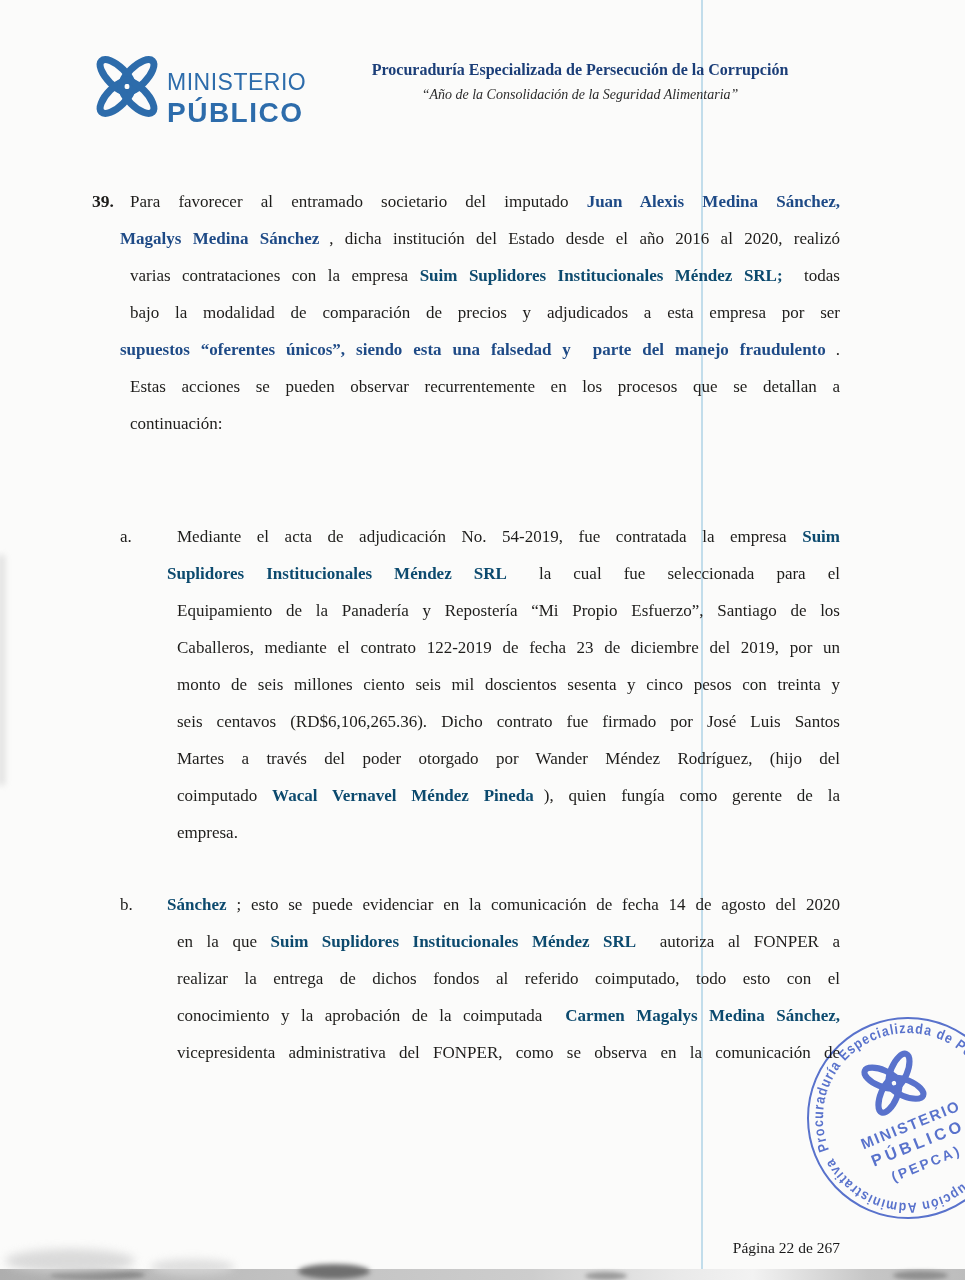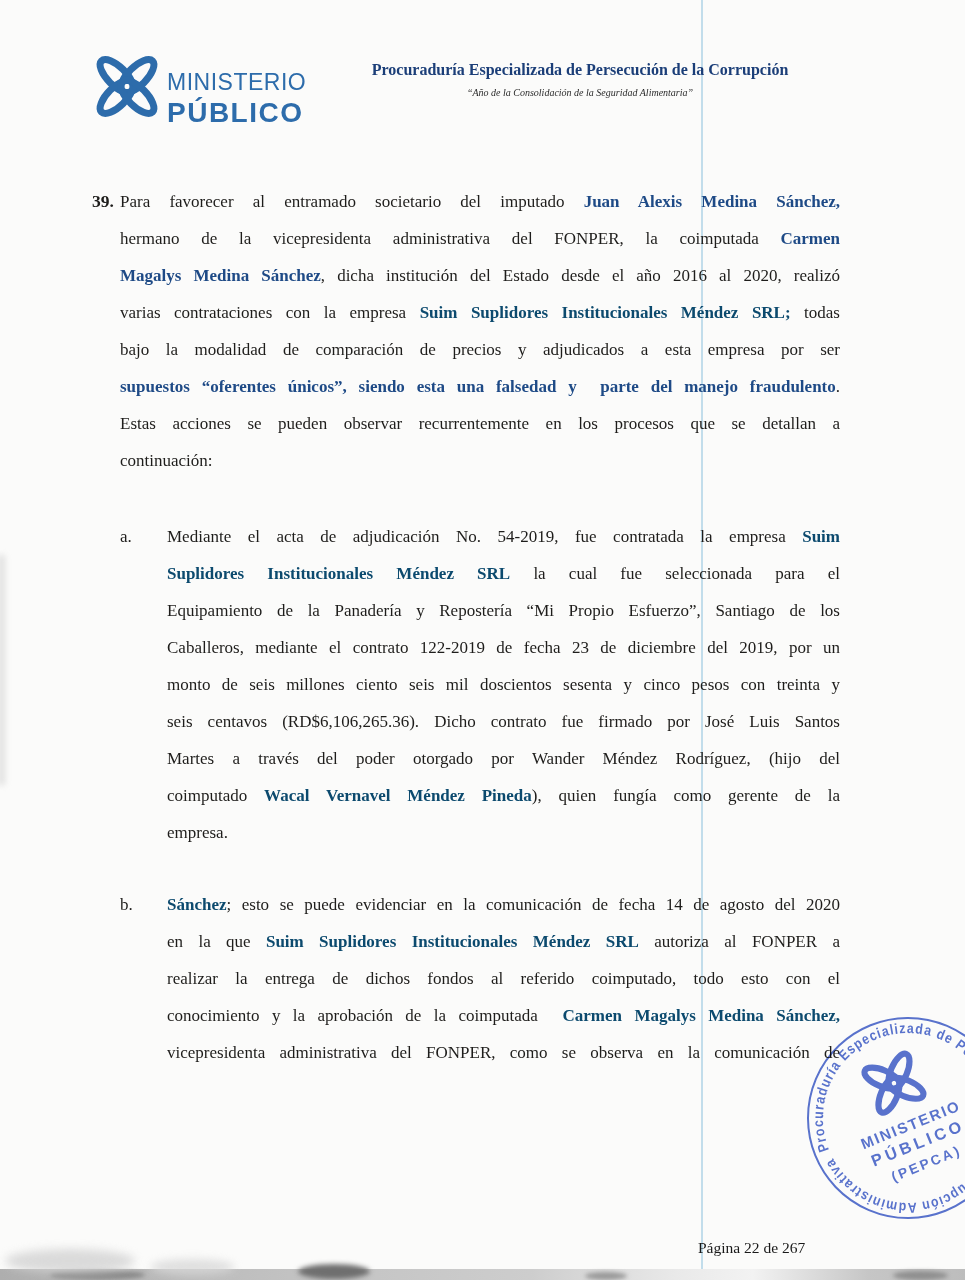--- a/index.html
+++ b/index.html
@@ -33,46 +33,46 @@
   
   .logo-svg{position:absolute;left:90px;top:38px;width:74px;height:97px;}
   .brand{position:absolute;left:167px;top:71px;color:var(--brand-blue);
     font-family:"Liberation Sans", sans-serif;line-height:1.04;}
   .brand-top{font-size:23px;font-weight:400;letter-spacing:0.5px;}
   .brand-bottom{font-size:28px;font-weight:700;letter-spacing:1.5px;margin-top:3px;}
   .org-title{position:absolute;left:305px;top:57px;width:550px;text-align:center;
     color:var(--title-navy);}
   .org-title-l1{font-size:16px;font-weight:700;line-height:26px;}
   .org-title-l2{font-size:19px;font-weight:700;line-height:25px;}
-  .motto{font-size:10px;font-style:italic;font-weight:500;color:#2b2b2b;margin-top:4px;}
+  .motto{font-size:14px;font-style:italic;font-weight:500;color:#2b2b2b;margin-top:4px;}
 
   
   .para{position:absolute;}
   #para-39{left:92px;top:183px;width:748px;}
   #item-a{left:120px;top:518px;width:720px;}
   #item-b{left:120px;top:886px;width:720px;}
   .para-marker{position:absolute;left:0;top:0;line-height:37px;font-size:17px;color:var(--body-ink);}
   #para-39 .para-marker{font-weight:700;font-size:17.5px;}
   #para-39 .para-body{margin-left:28px;width:720px;}
   #item-a .para-body,#item-b .para-body{margin-left:47px;width:673px;}
   .tline{font-size:17px;line-height:37px;height:37px;color:var(--body-ink);
     text-align:justify;text-align-last:justify;}
   .tline.lastleft{text-align-last:left;}
-  .s-n{font-weight:400;}
+  .s-n{font-weight:400;margin-left:10px;}
   .s-b{font-weight:700;color:#0c4a6e;}
   .s-bb{font-weight:700;color:var(--name-blue);}
 
   
   .stamp{position:absolute;left:783px;top:993px;width:250px;height:250px;
     transform:rotate(-22deg);opacity:.85;mix-blend-mode:multiply;}
   .stamp svg{width:100%;height:100%;}
   .stamp text{font-family:"Liberation Sans", sans-serif;fill:var(--stamp-blue);}
 
   
-  .page-num{position:absolute;left:698px;top:1239px;width:142px;text-align:left;
+  .page-num{position:absolute;left:698px;top:1239px;width:142px;text-align:right;
     font-size:15.5px;font-weight:500;color:#191919;}
 </style>
 </head>
 <body>
 
 <div class="scan-vline"></div>
 <div class="left-edge-smudge"></div>
 
 <svg class="logo-svg" viewBox="0 0 100 100" aria-hidden="true">
   <g stroke="#2d6cab" stroke-width="9.5" fill="none">
@@ -88,21 +88,20 @@
 </div>
 <div class="org-title">
   <div class="org-title-l1">Procuraduría Especializada de Persecución de la Corrupción</div>
   <div class="motto">“Año de la Consolidación de la Seguridad Alimentaria”</div>
 </div>
 
 <div class="para" id="para-39">
   <span class="para-marker">39.</span>
   <div class="para-body">
       <div class="tline"><span class="s-n">Para favorecer al entramado societario del imputado </span><span class="s-bb">Juan Alexis Medina Sánchez,</span></div>
-      <div class="tline"><span class="s-n">hermano de la vicepresidenta administrativa del FONPER, la coimputada </span><span class="s-bb">Carmen</span></div>
       <div class="tline"><span class="s-bb">Magalys Medina Sánchez</span><span class="s-n">, dicha institución del Estado desde el año 2016 al 2020, realizó</span></div>
       <div class="tline"><span class="s-n">varias contrataciones con la empresa </span><span class="s-b">Suim Suplidores Institucionales Méndez SRL;</span><span class="s-n"> todas</span></div>
       <div class="tline"><span class="s-n">bajo la modalidad de comparación de precios y adjudicados a esta empresa por ser</span></div>
       <div class="tline"><span class="s-bb">supuestos “oferentes únicos”, siendo esta una falsedad y &nbsp;parte del manejo fraudulento</span><span class="s-n">.</span></div>
       <div class="tline"><span class="s-n">Estas acciones se pueden observar recurrentemente en los procesos que se detallan a</span></div>
       <div class="tline lastleft"><span class="s-n">continuación:</span></div>
     </div>
 </div>
 <div class="para" id="item-a">
   <span class="para-marker">a.</span>

